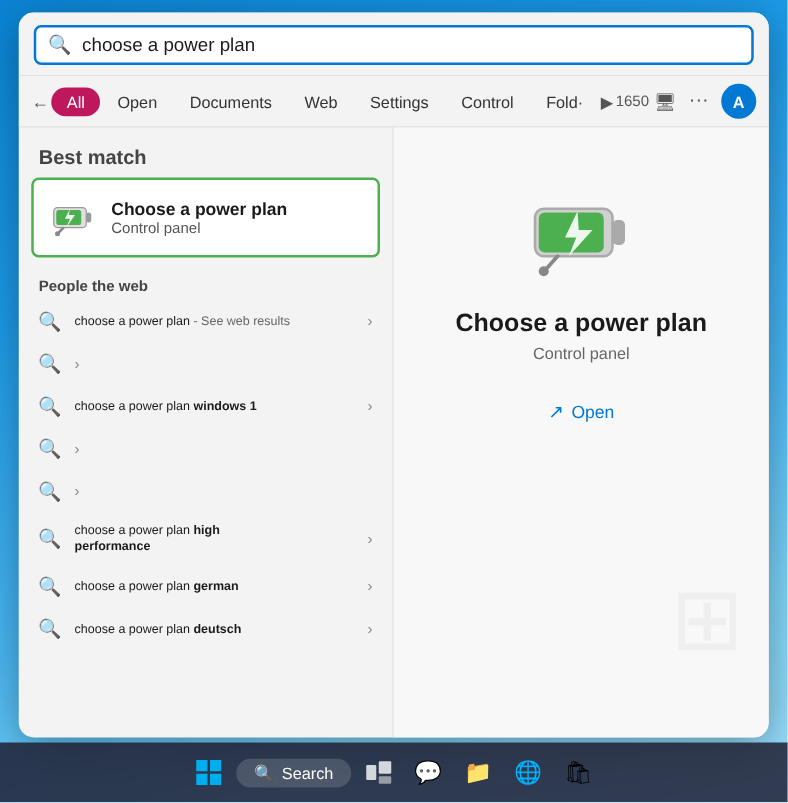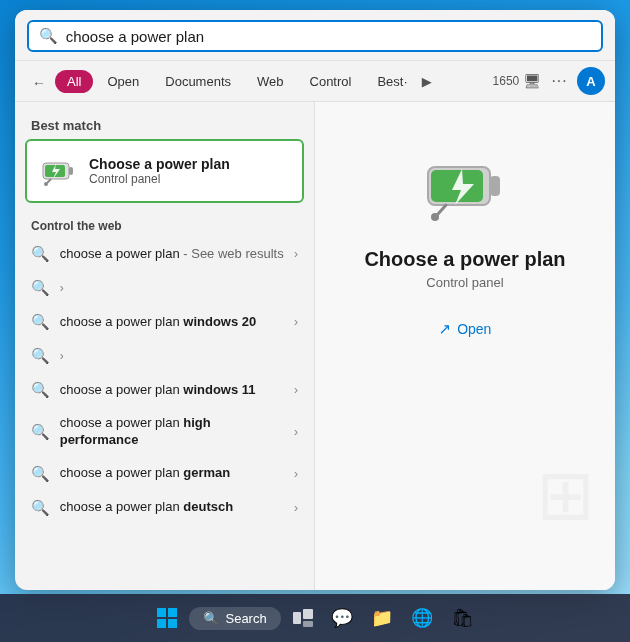--- a/index.html
+++ b/index.html
@@ -155,21 +155,21 @@
 
     
     .left-panel {
       width: 300px;
       padding: 12px 0;
       overflow-y: auto;
       border-right: 1px solid #e0e0e0;
     }
 
     .section-label {
-      font-size: 13px;
+      font-size: 16px;
       font-weight: 600;
       color: #444;
       padding: 4px 16px 6px;
     }
 
     
     .best-match-item {
       margin: 0 10px 8px;
       padding: 10px 12px;
       background: white;
@@ -211,21 +211,21 @@
       cursor: pointer;
       gap: 10px;
     }
     .search-icon-wrap {
       color: #555;
       font-size: 15px;
       flex-shrink: 0;
     }
     .search-item-text {
       flex: 1;
-      font-size: 13px;
+      font-size: 10px;
       color: #1a1a1a;
       line-height: 1.3;
     }
     .search-item-text span.bold { font-weight: 700; }
     .chevron {
       color: #888;
       font-size: 12px;
     }
 
     
@@ -291,22 +291,23 @@
       <input type="text" value="choose a power plan" style="">
     </div>
   </div>
 
   <div class="filter-tabs">
     <div class="back-btn">←</div>
     <div class="tab-pill active">All</div>
     <div class="tab-pill">Open</div>
     <div class="tab-pill">Documents</div>
     <div class="tab-pill">Web</div>
+    <div class="tab-pill">Settings</div>
     <div class="tab-pill">Control</div>
-    <div class="tab-pill">Best·</div>
+    <div class="tab-pill">Fold·</div>
     <span class="play-btn">▶</span>
     <div class="tab-count">
       <span>1650</span>
       <span style="font-size:14px;">🖥</span>
       <span class="tab-more">···</span>
       <div class="tab-avatar">A</div>
     </div>
   </div>
 
   <div class="main-content">
@@ -327,49 +328,48 @@
 
           <line x1="8" y1="32" x2="12" y2="28" stroke="#888" stroke-width="2"></line>
           <circle cx="7" cy="33" r="2" fill="#888"></circle>
         </svg>
         <div class="best-match-text">
           <div class="title">Choose a power plan</div>
           <div class="subtitle">Control panel</div>
         </div>
       </div>
 
-      <div class="web-section-label">Control the web</div>
+      <div class="web-section-label">People the web</div>
 
       <div class="search-item">
         <span class="search-icon-wrap">🔍</span>
         <div class="search-item-text">
           choose a power plan <span style="color:#666;"> - See web results</span>
         </div>
         <span class="chevron">›</span>
       </div>
 
       <div class="search-item">
         <span class="search-icon-wrap">🔍</span>
         <span class="chevron">›</span>
       </div>
 
       <div class="search-item">
         <span class="search-icon-wrap">🔍</span>
-        <div class="search-item-text">choose a power plan <span class="bold">windows 20</span></div>
-        <span class="chevron">›</span>
-      </div>
-
-      <div class="search-item">
-        <span class="search-icon-wrap">🔍</span>
-        <span class="chevron">›</span>
-      </div>
-
-      <div class="search-item">
-        <span class="search-icon-wrap">🔍</span>
-        <div class="search-item-text">choose a power plan <span class="bold">windows 11</span></div>
+        <div class="search-item-text">choose a power plan <span class="bold">windows 1</span></div>
+        <span class="chevron">›</span>
+      </div>
+
+      <div class="search-item">
+        <span class="search-icon-wrap">🔍</span>
+        <span class="chevron">›</span>
+      </div>
+
+      <div class="search-item">
+        <span class="search-icon-wrap">🔍</span>
         <span class="chevron">›</span>
       </div>
 
       <div class="search-item">
         <span class="search-icon-wrap">🔍</span>
         <div class="search-item-text">choose a power plan <span class="bold">high<br>performance</span></div>
         <span class="chevron">›</span>
       </div>
 
       <div class="search-item">

